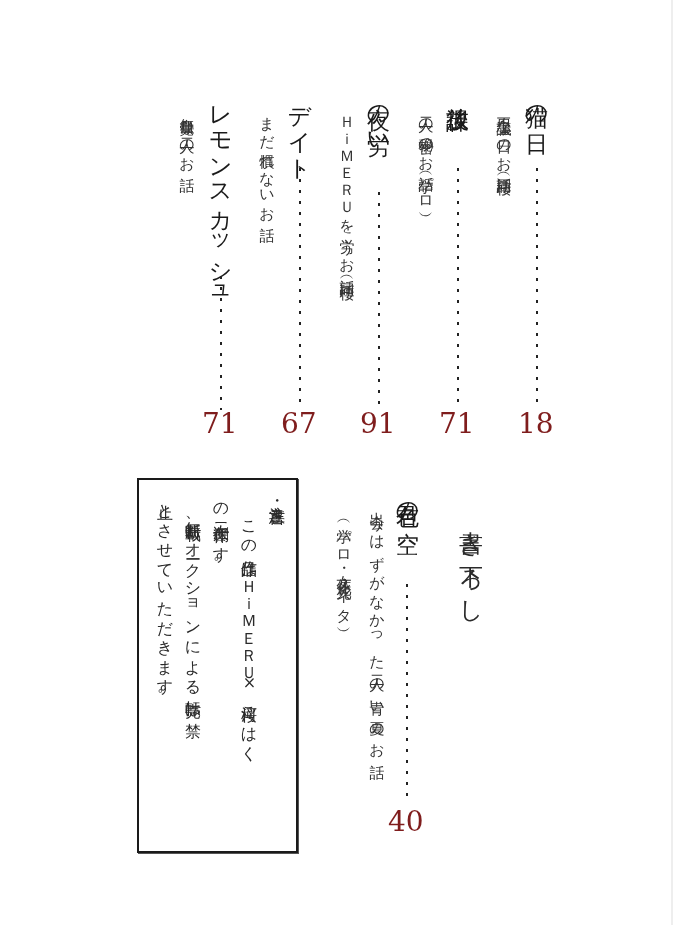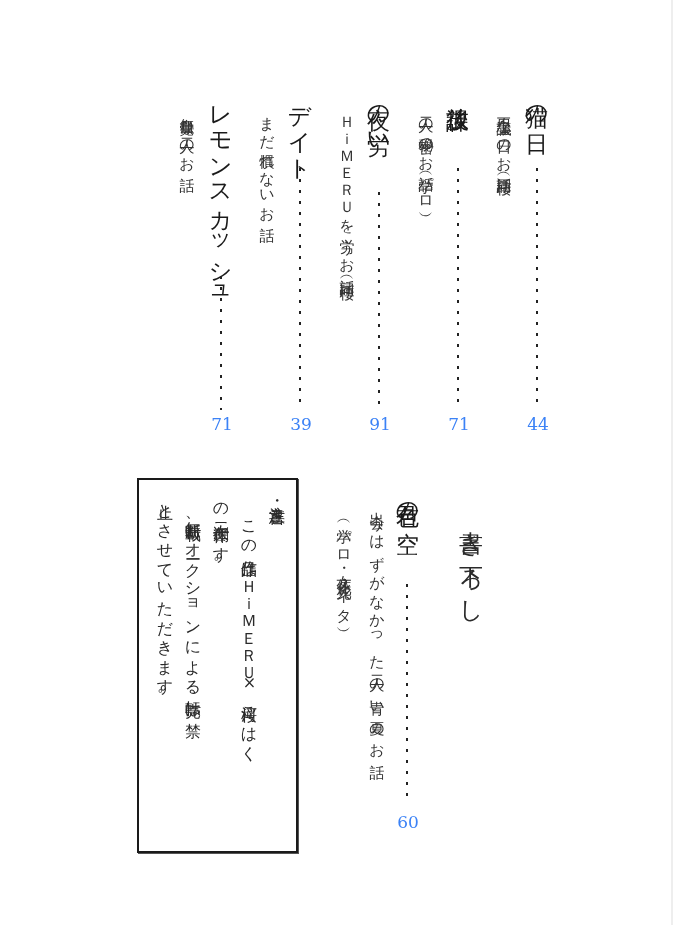--- a/index.html
+++ b/index.html
@@ -20,78 +20,78 @@
       white-space: nowrap;
     }
     .toc-title { font-size: 23px; line-height: 24px; letter-spacing: 0px; color: #1a1a1a; }
     .toc-sub { font-size: 15px; line-height: 16px; letter-spacing: 1px; color: #333333; }
     .dots {
       position: absolute; width: 4px;
       background-image: radial-gradient(circle, #222 1.2px, transparent 1.5px);
       background-size: 4px 11px; background-repeat: repeat-y; background-position: 0 0;
     }
     .pagenum {
-      position: absolute; font-size: 17px; line-height: 24px; color: #3b82f6;
-      font-family: "DejaVu Serif", serif; text-align: center; width: 40px;
+      position: absolute; font-size: 28px; line-height: 24px; color: #7f1d1d;
+      font-family: "DejaVu Serif", serif; width: 40px;
     }
     .notice-box {
       position: absolute; left: 137px; top: 478px; width: 157px; height: 371px;
       border: 2px solid #1a1a1a; box-shadow: 1px 1px 0 #555;
     }
     .notice-line { font-size: 16px; line-height: 18px; color: #2a2a2a; letter-spacing: 1.2px; }
     .section-head { font-size: 24px; line-height: 26px; color: #2a2a2a; letter-spacing: 4px; }
   </style>
 </head>
 <body>
 
 <div class="page-edge"></div>
 
 <div>
   <div class="vcol toc-title" style="left:525px; top:90px;">猫の日</div>
   <div class="vcol toc-sub" style="left:496px; top:106px;">不思議な一日のお話（同棲）</div>
   <div class="dots" style="left:535px; top:164px; height:246px;"></div>
-  <div class="pagenum" style="left:518px; top:412px;">44</div>
+  <div class="pagenum" style="left:518px; top:412px;">18</div>
 </div>
 
 <div>
   <div class="vcol toc-title" style="left:446px; top:90px;">放課後</div>
   <div class="vcol toc-sub" style="left:418px; top:106px;">二人の秘密のお話（学パロ）</div>
   <div class="dots" style="left:456px; top:164px; height:246px;"></div>
   <div class="pagenum" style="left:439px; top:412px;">71</div>
 </div>
 
 <div>
   <div class="vcol toc-title" style="left:367px; top:90px;">夜の労い</div>
   <div class="vcol toc-sub" style="left:339px; top:106px; letter-spacing:2px;">ＨｉＭＥＲＵを労うお話（同棲）</div>
   <div class="dots" style="left:377px; top:188px; height:222px;"></div>
   <div class="pagenum" style="left:360px; top:412px;">91</div>
 </div>
 
 <div>
   <div class="vcol toc-title" style="left:288px; top:90px;">デイト</div>
   <div class="vcol toc-sub" style="left:259px; top:106px;">まだ慣れないお話</div>
   <div class="dots" style="left:298px; top:164px; height:246px;"></div>
-  <div class="pagenum" style="left:281px; top:412px;">39</div>
+  <div class="pagenum" style="left:281px; top:412px;">67</div>
 </div>
 
 <div>
   <div class="vcol toc-title" style="left:209px; top:90px;">レモンスカッシュ</div>
   <div class="vcol toc-sub" style="left:179px; top:106px;">無自覚な二人のお話</div>
   <div class="dots" style="left:219px; top:272px; height:138px;"></div>
   <div class="pagenum" style="left:202px; top:412px;">71</div>
 </div>
 
 <div class="vcol section-head" style="left:458px; top:512px;">書き下ろし</div>
 
 <div>
   <div class="vcol toc-title" style="left:396px; top:487px;">君色の空</div>
   <div class="vcol toc-sub" style="left:369px; top:500px; letter-spacing:2.6px;">出会うはずがなかった二人の青い夏のお話</div>
   <div class="vcol toc-sub" style="left:336px; top:514px; letter-spacing:3px;">（学パロ・女体化・死ネタ）</div>
   <div class="dots" style="left:405px; top:580px; height:220px;"></div>
-  <div class="pagenum" style="left:388px; top:810px;">60</div>
+  <div class="pagenum" style="left:388px; top:810px;">40</div>
 </div>
 
 <div class="notice-box">
   <div class="vcol notice-line" style="right:10px; top:12px;">・注意書き</div>
   <div class="vcol notice-line" style="right:38px; top:12px;">　この作品はＨｉＭＥＲＵ×桜河こはく</div>
   <div class="vcol notice-line" style="right:66px; top:12px;">の二次創作です。</div>
   <div class="vcol notice-line" style="right:94px; top:12px;">　無断転載、オークションによる転売は禁</div>
   <div class="vcol notice-line" style="right:122px; top:12px;">止とさせていただきます。</div>
 </div>
 

